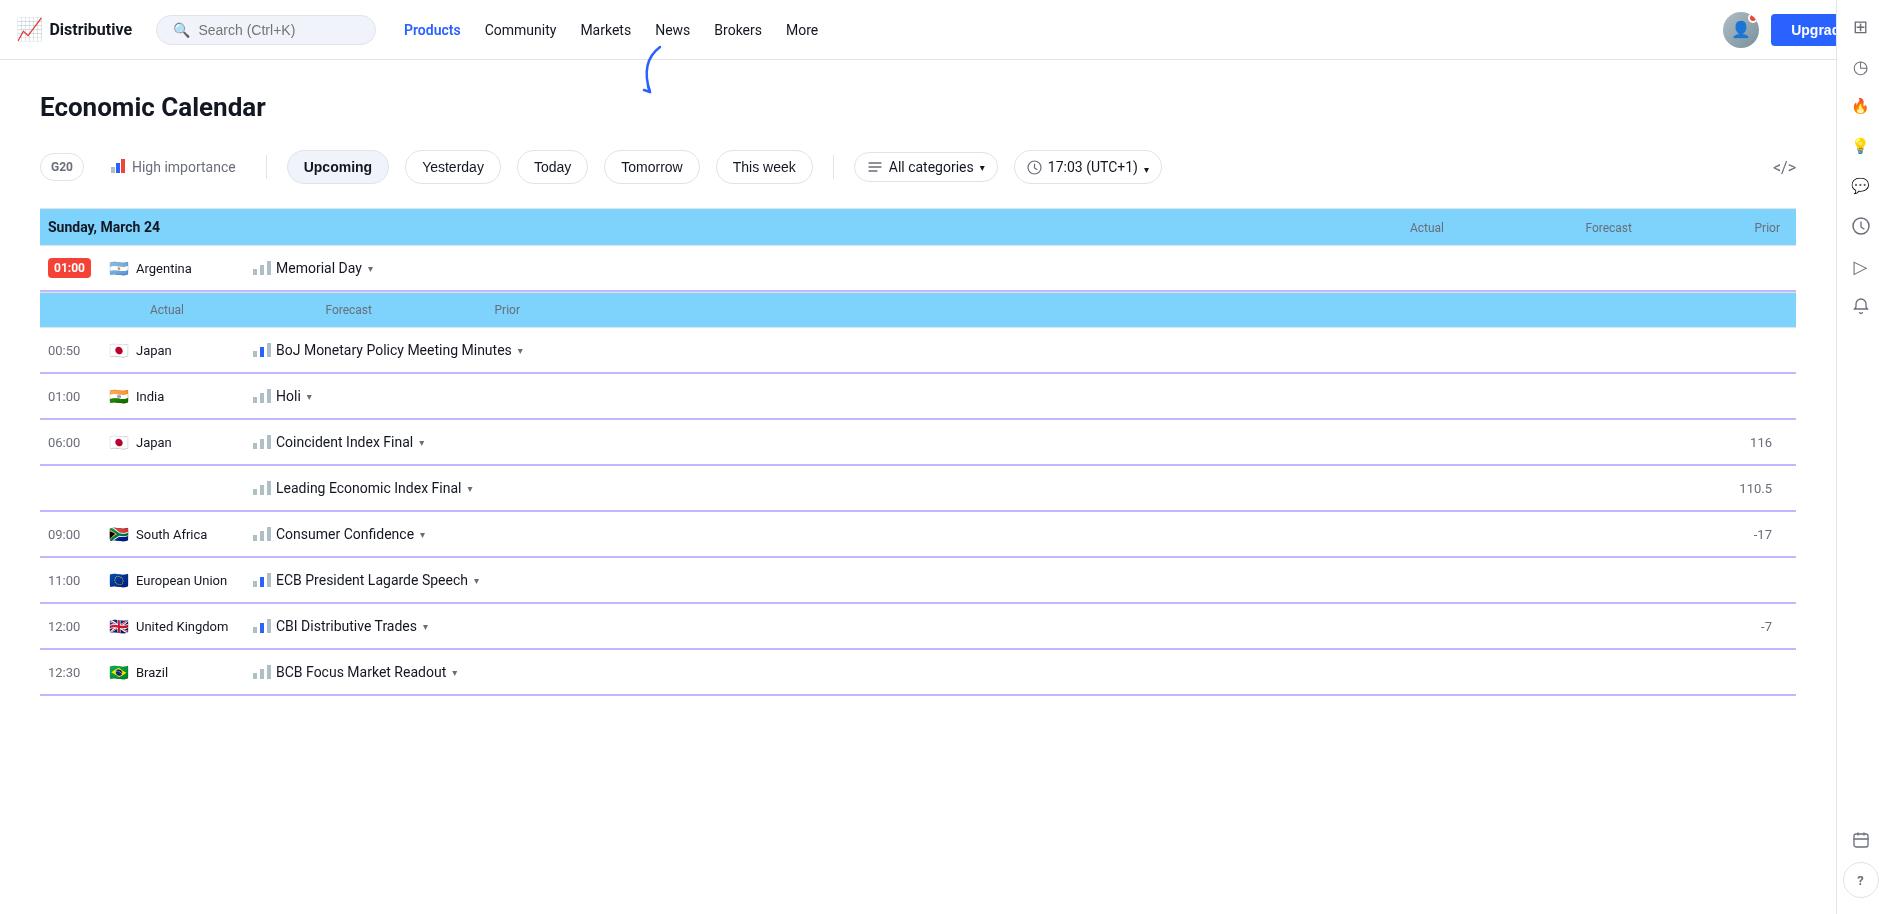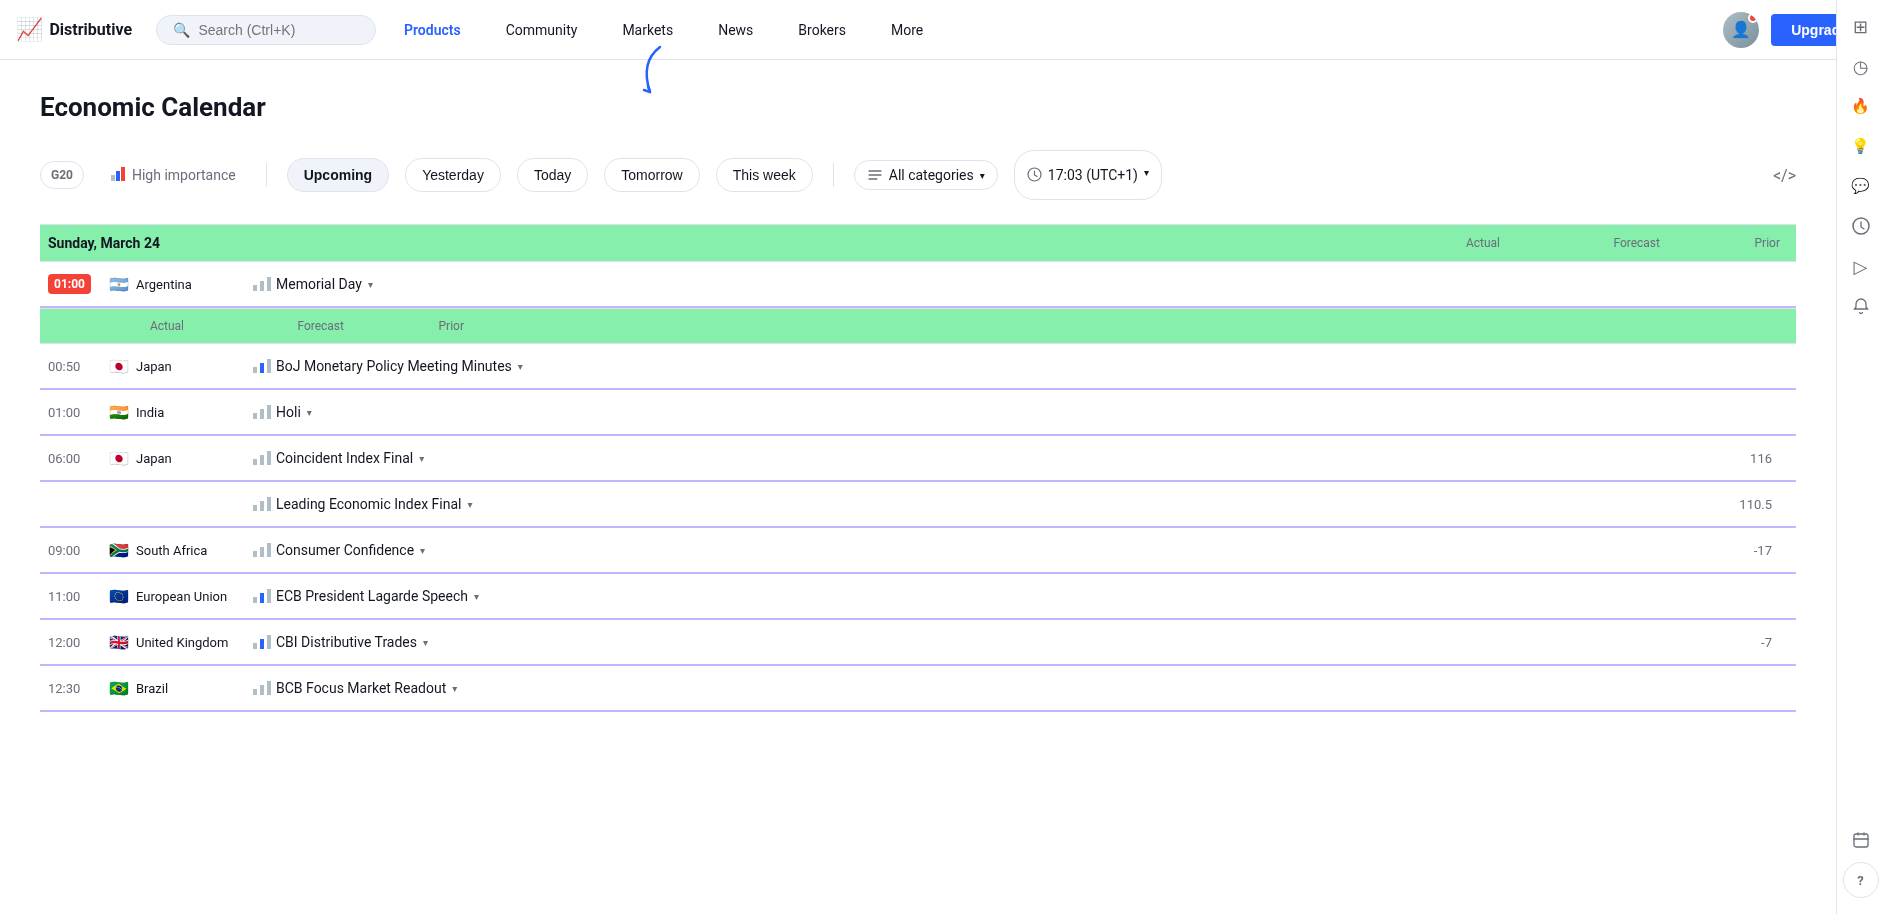--- a/index.html
+++ b/index.html
@@ -12,21 +12,21 @@
     }
     .navbar-logo { display: flex; align-items: center; gap: 6px; font-weight: 700; font-size: 16px; margin-right: 24px; white-space: nowrap; }
     .logo-icon { font-size: 22px; font-weight: 900; }
     .search-bar {
       display: flex; align-items: center; gap: 8px;
       background: #f0f3fa; border: 1px solid #e0e3eb; border-radius: 20px;
       padding: 6px 16px; min-width: 220px; cursor: text;
     }
     .search-bar input { border: none; background: transparent; outline: none; font-size: 14px; color: #131722; width: 160px; }
     .search-icon-svg { color: #6a6e7a; font-size: 14px; }
-    .nav-links { display: flex; align-items: center; gap: 21px; margin-left: 16px; }
+    .nav-links { display: flex; align-items: center; gap: 0; margin-left: 16px; }
     .nav-link {
       padding: 8px 12px; cursor: pointer; color: #131722; font-size: 14px;
       border-radius: 4px; transition: background 0.15s;
     }
     .nav-link.active { color: #2962ff; font-weight: 600; }
     .nav-right { margin-left: auto; display: flex; align-items: center; gap: 12px; }
     .upgrade-btn {
       background: #2962ff; color: #fff; border: none; border-radius: 4px;
       padding: 8px 20px; font-size: 14px; font-weight: 600; cursor: pointer;
     }
@@ -71,32 +71,33 @@
       padding: 8px 16px; border-radius: 20px; border: 1px solid #e0e3eb;
       cursor: pointer; background: #fff; font-size: 14px; color: #131722;
     }
     .filter-btn.active { background: #f0f3fa; font-weight: 600; border-color: #e0e3eb; }
     .filter-sep { width: 1px; height: 24px; background: #e0e3eb; margin: 0 4px; }
     .filter-categories {
       display: flex; align-items: center; gap: 6px; cursor: pointer;
       padding: 6px 12px; border: 1px solid #e0e3eb; border-radius: 20px;
     }
     .filter-time {
-      display: flex; align-items: flex-start; gap: 6px; cursor: pointer;
-      padding: 16px 12px; border: 1px solid #e0e3eb; border-radius: 20px;
+      display: flex; align-items: flex-end; gap: 6px; cursor: pointer;
+      padding: 8px 12px; border: 1px solid #e0e3eb; border-radius: 20px;
     }
     .filter-right { margin-left: auto; }
     .embed-icon { cursor: pointer; color: #6a6e7a; font-size: 16px; }
 
     
     .calendar-section { margin-bottom: 0; }
     .section-header {
-      display: flex; align-items: center; padding: 10px 0 10px 0;
+      display: flex; align-items: flex-end; padding: 10px 0 10px 0;
       border-top: 1px solid #e0e3eb; border-bottom: 1px solid #e0e3eb;
-      background: #86efac;
+      background: #7dd3fc;
+      gap: 28px;
     }
     .section-date { font-weight: 700; font-size: 14px; flex: 1; padding-left: 8px; }
     .section-col { font-size: 12px; color: #6a6e7a; }
     .col-actual { width: 160px; text-align: right; padding-right: 16px; }
     .col-forecast { width: 160px; text-align: right; padding-right: 16px; }
     .col-prior { width: 120px; text-align: right; padding-right: 16px; }
 
     .event-row {
       display: flex; align-items: center; padding: 10px 8px;
       border-bottom: 2px solid #c4b5fd; min-height: 46px;

